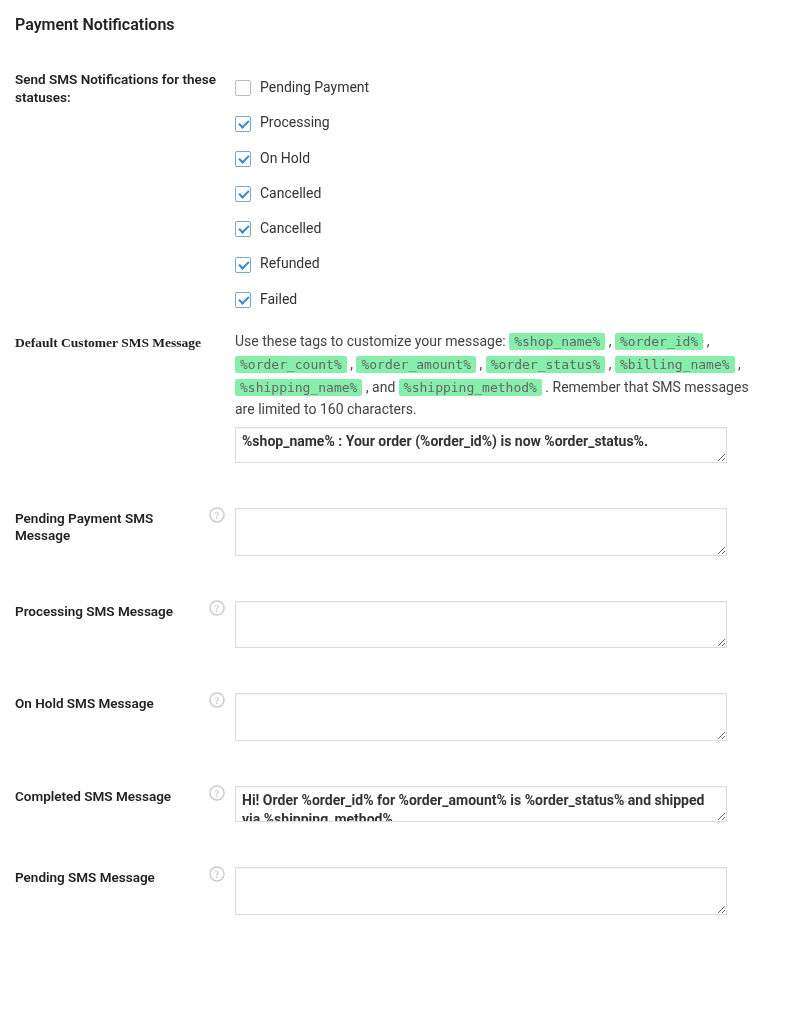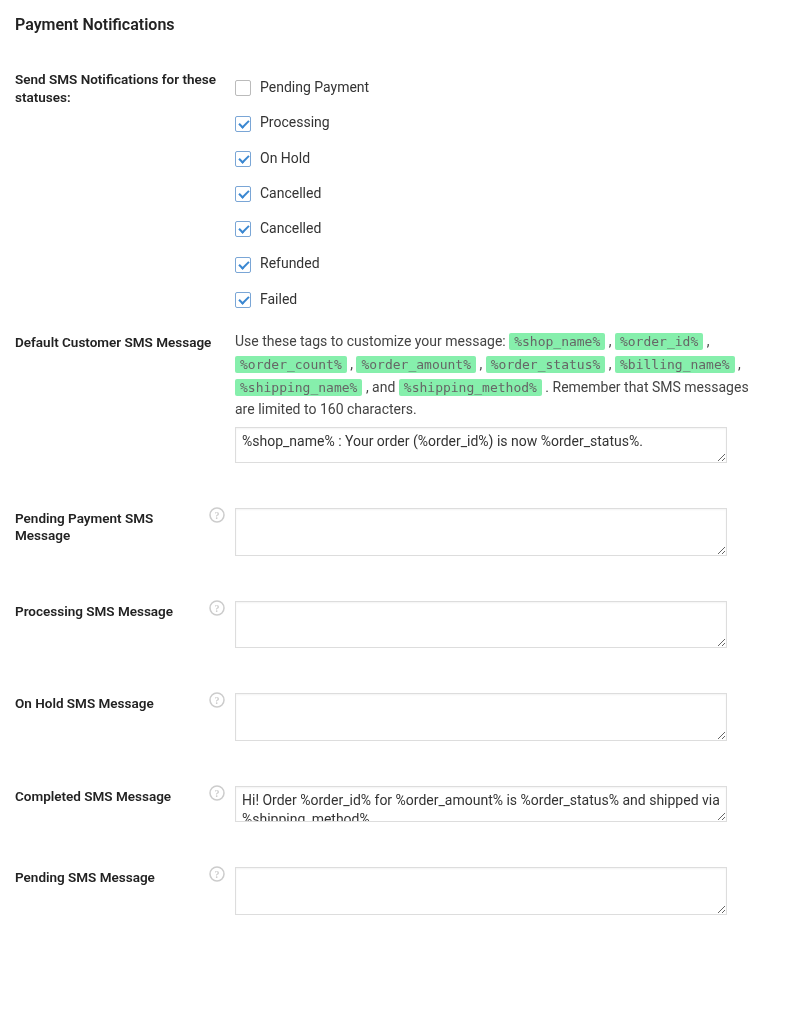--- a/index.html
+++ b/index.html
@@ -96,20 +96,21 @@
       font-family: inherit;
       border: 1px solid #ddd;
       border-radius: 0;
       box-shadow: inset 0 1px 2px rgba(0,0,0,0.05);
       resize: both;
       color: #333;
       line-height: 1.35;
     }
     textarea.taller {
       height: 24px;
+      font-weight: bold;
     }
     .help-icon {
       display: inline-block;
       width: 16px;
       height: 16px;
       vertical-align: middle;
       margin-top: -3px;
     }
     .help-icon svg {
       display: block;
@@ -129,20 +130,21 @@
     }
     .msg-row th {
       padding-top: 14px;
       padding-bottom: 30px;
     }
     .default-row td {
       padding-bottom: 30px;
     }
     .default-row th {
       padding-top: 12px;
+      font-family: Liberation Serif, serif;
     }
   </style>
 </head>
 <body>
 
 <h3 class="section-title">Payment Notifications</h3>
 
 <table class="form-table">
   <tbody>
     <tr>

